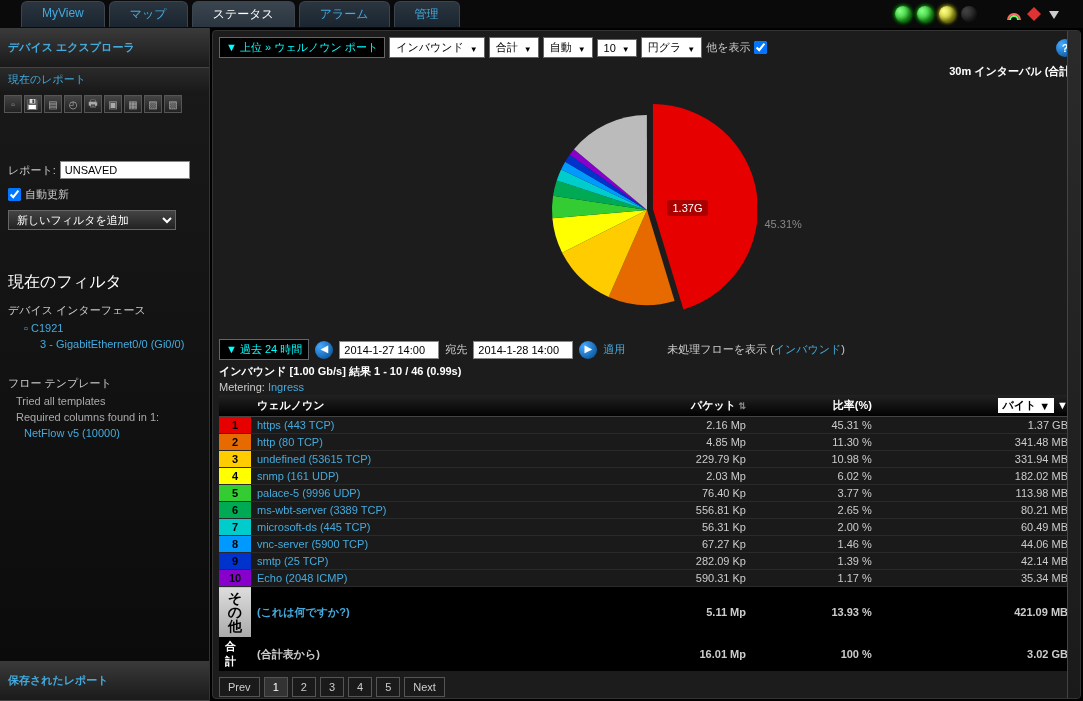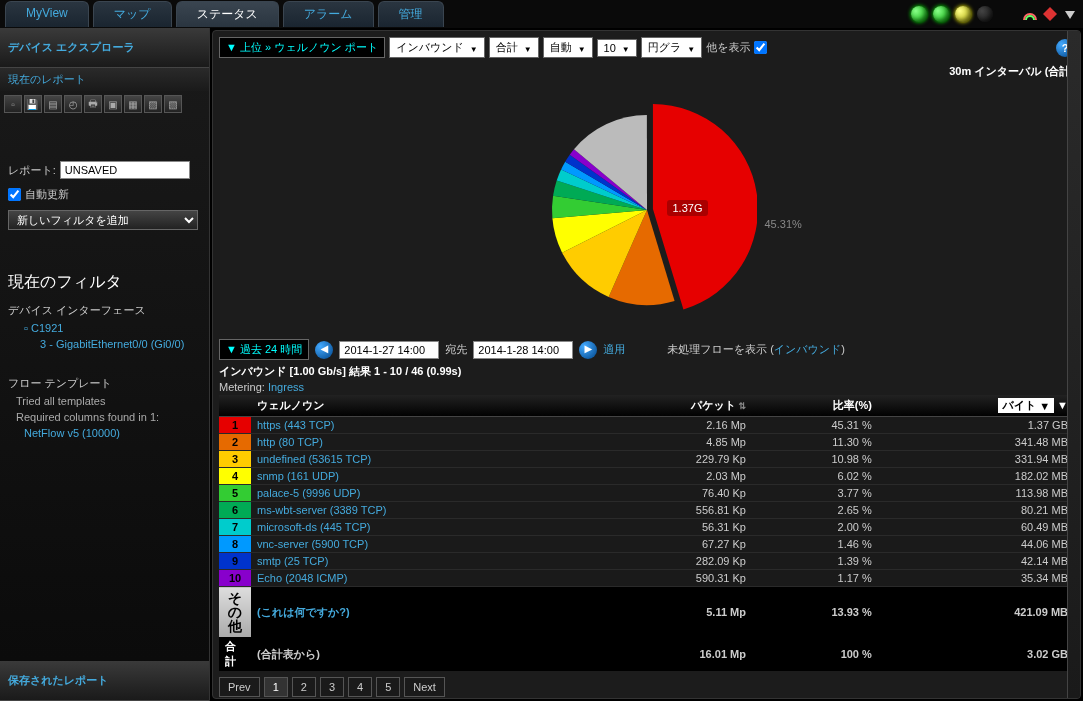--- a/index.html
+++ b/index.html
@@ -1,38 +1,38 @@
 <!DOCTYPE html>
 <html><head>
 <meta charset="utf-8">
 <style>
 * { box-sizing: border-box; margin: 0; padding: 0; }
 body { background: #000; color: #ccc; font-family: Arial, sans-serif; font-size: 11px; width: 1083px; height: 701px; overflow: hidden; }
-.tabbar { display: flex; align-items: center; height: 28px; background: #0a0a0a; padding: 2px 5px; gap: 4px; }
+.tabbar { display: flex; align-items: center; height: 28px; background: #0a0a0a; padding: 2px 21px; gap: 4px; }
 .tab { background: linear-gradient(#2a3540, #1a2530); border: 1px solid #3a4550; border-bottom: none; border-radius: 6px 6px 0 0; padding: 4px 20px; color: #4ad; cursor: pointer; font-size: 12px; }
 .tab.active { background: linear-gradient(#3a4550, #2a3540); color: #fff; }
 .tab-spacer { flex: 1; }
 .led { width: 16px; height: 16px; border-radius: 50%; display: inline-block; margin: 0 1px; box-shadow: inset -2px -2px 4px rgba(0,0,0,.5), 0 0 4px currentColor; }
 .led.green { background: radial-gradient(circle at 30% 30%, #8f8, #0a0); color: #0f0; }
 .led.yellow { background: radial-gradient(circle at 30% 30%, #ff8, #aa0); color: #ff0; }
 .led.dark { background: radial-gradient(circle at 30% 30%, #444, #111); color: #333; box-shadow: inset -2px -2px 4px rgba(0,0,0,.5); }
 .top-icons { display: flex; gap: 4px; align-items: center; }
 .ti { width: 16px; height: 16px; cursor: pointer; }
 .layout { display: flex; height: 673px; }
 .sidebar { width: 210px; background: linear-gradient(#1a1a1a,#0a0a0a); border-right: 1px solid #333; display: flex; flex-direction: column; }
 .panel-title { background: linear-gradient(#3a3a3a,#1a1a1a); color: #4ad; padding: 12px 8px; font-weight: bold; border-bottom: 1px solid #444; }
 .panel-title.saved { margin-top: auto; }
 .section-sub { color: #4ad; padding: 4px 8px; font-size: 11px; background: linear-gradient(#2a2a2a,#1a1a1a); }
 .toolbar { display: flex; gap: 2px; padding: 4px; flex-wrap: wrap; }
 .tbtn { width: 18px; height: 18px; background: linear-gradient(#444,#222); border: 1px solid #555; cursor: pointer; display:flex; align-items:center; justify-content:center; font-size:10px; color:#aaa; }
 .form-row { padding: 4px 8px; display: flex; align-items: center; gap: 4px; }
 .form-row label { color: #ccc; }
 input[type=text], select { background: #fff; border: 1px solid #888; padding: 2px 4px; font-size: 11px; }
 .sidebar input[type=text] { width: 130px; }
-.sidebar select { width: 190px; background: linear-gradient(#444,#222); color: #fff; border: 1px solid #666; }
+.sidebar select { width: 168px; background: linear-gradient(#444,#222); color: #fff; border: 1px solid #666; }
 .filter-title { color: #fff; font-size: 16px; padding: 8px; }
 .filter-sec { color: #ccc; padding: 2px 8px; }
 .tree-item { color: #4ad; padding: 2px 8px 2px 24px; cursor: pointer; }
 .tree-sub { color: #4ad; padding: 2px 8px 2px 40px; cursor: pointer; }
 .main { flex: 1; background: #1c1c1c; border: 1px solid #333; margin: 2px; border-radius: 4px; padding: 6px; position: relative; overflow: hidden; }
 .scrollbar-stub { position:absolute; right:-1px; top:0; bottom:0; width:14px; background:linear-gradient(#2a2a2a,#1a1a1a); border-left:1px solid #444; }
 .controls { display: flex; align-items: center; gap: 4px; flex-wrap: wrap; }
 .drop { background: #000; color: #fff; border: 1px solid #666; padding: 2px 6px; cursor: pointer; display: inline-flex; align-items: center; gap: 4px; }
 .drop .arr::after { content: "▼"; font-size: 8px; margin-left: 2px; }
 .drop.white { background: #fff; color: #000; }

